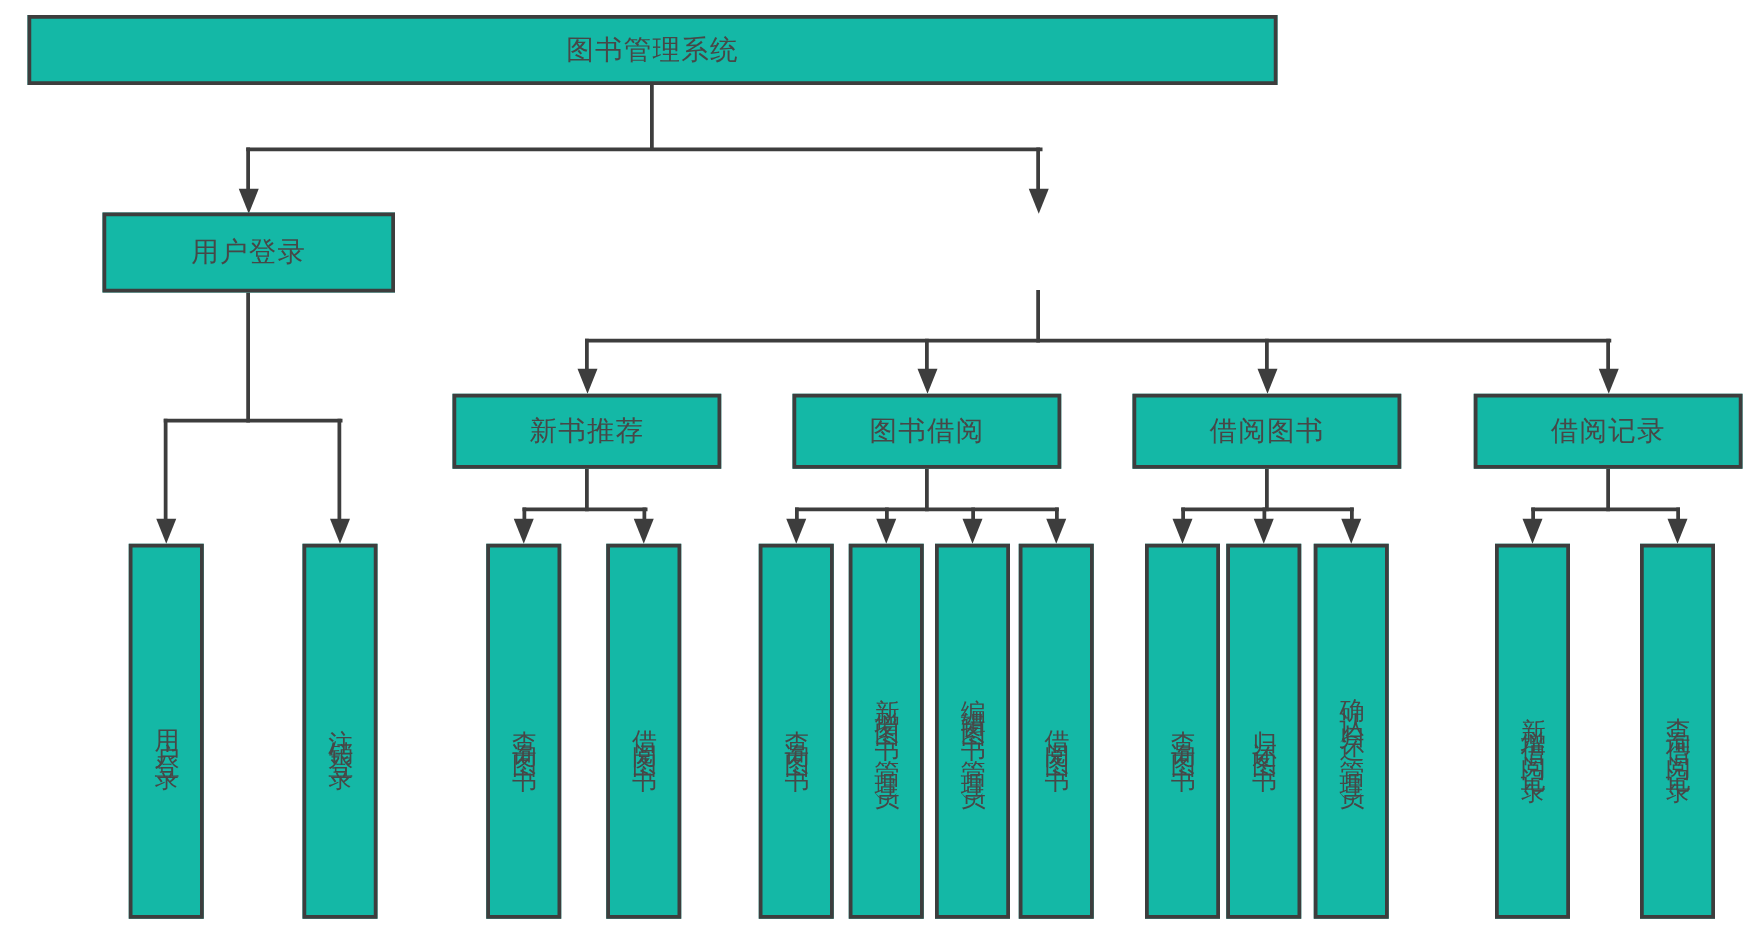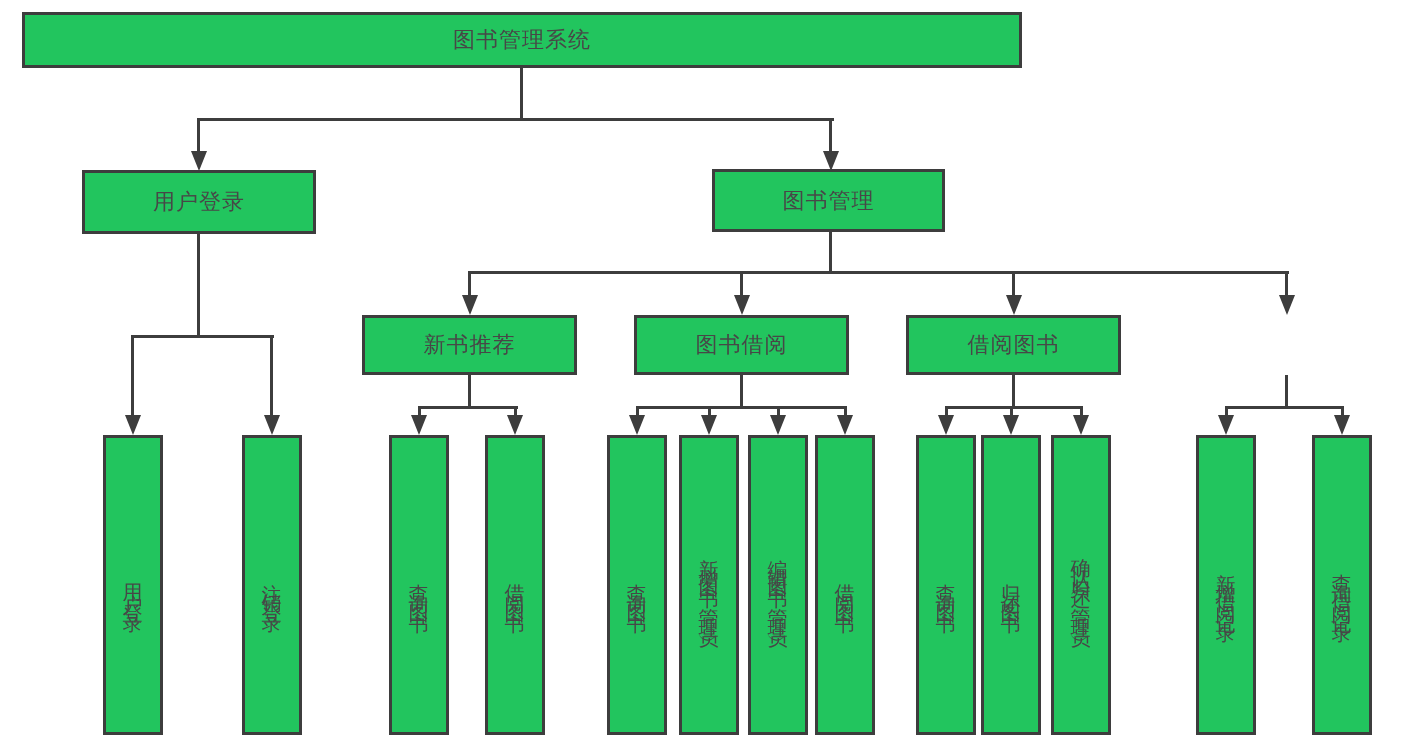--- a/index.html
+++ b/index.html
@@ -13,21 +13,21 @@
     position:relative;
     width:1405px;height:747px;
     background:var(--bg);
     font-family:"Liberation Sans","DejaVu Sans",sans-serif;
     overflow:hidden;
   }
   .box{
     position:absolute;
     box-sizing:border-box;
     border:3px solid var(--line);
-    background:#22c55e;
+    background:#14b8a6;
     display:flex;align-items:center;justify-content:center;
     color:var(--text);
     font-size:22px;
     text-align:center;
     letter-spacing:1px;
   }
   .vbox{
     writing-mode:vertical-rl;
     text-orientation:mixed;
     font-size:20px;
@@ -112,25 +112,25 @@
   <div class="vline" style="left:1285px;top:375px;height:34px"></div>
   <div class="hline" style="left:1225px;top:406px;width:119px"></div>
   <div class="vline" style="left:1225px;top:406px;height:11px"></div>
   <div class="arrow" style="left:1218px;top:415px"></div>
   <div class="vline" style="left:1341px;top:406px;height:11px"></div>
   <div class="arrow" style="left:1334px;top:415px"></div>
 
   <div class="box" style="left:22px;top:12px;width:1000px;height:56px">图书管理系统</div>
 
   <div class="box" style="left:82px;top:170px;width:234px;height:64px">用户登录</div>
-  <div class="box" style="left:712px;top:169px;width:233px;height:63px">图书管理</div>
 
   <div class="box" style="left:634px;top:315px;width:215px;height:60px">图书借阅</div>
   <div class="box" style="left:362px;top:315px;width:215px;height:60px">新书推荐</div>
   <div class="box" style="left:906px;top:315px;width:215px;height:60px">借阅图书</div>
+  <div class="box" style="left:1179px;top:315px;width:215px;height:60px">借阅记录</div>
 
   <div class="box vbox" style="left:103px;top:435px;width:60px;height:300px">用户登录</div>
   <div class="box vbox" style="left:242px;top:435px;width:60px;height:300px">注销登录</div>
 
   <div class="box vbox" style="left:389px;top:435px;width:60px;height:300px">查询图书</div>
   <div class="box vbox" style="left:485px;top:435px;width:60px;height:300px">借阅图书</div>
 
   <div class="box vbox" style="left:607px;top:435px;width:60px;height:300px">查询图书</div>
   <div class="box vbox" style="left:679px;top:435px;width:60px;height:300px">新增图书（管理员）</div>
   <div class="box vbox" style="left:748px;top:435px;width:60px;height:300px">编辑图书（管理员）</div>

